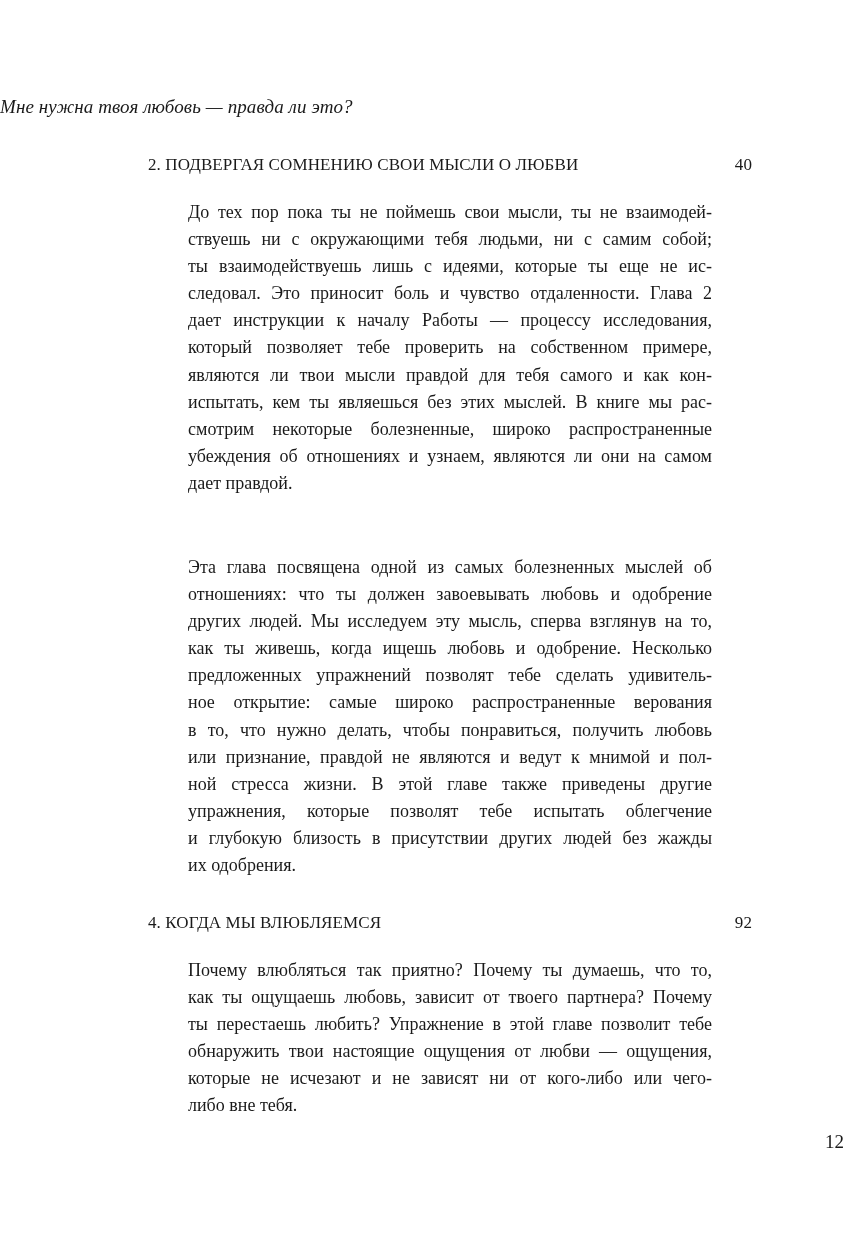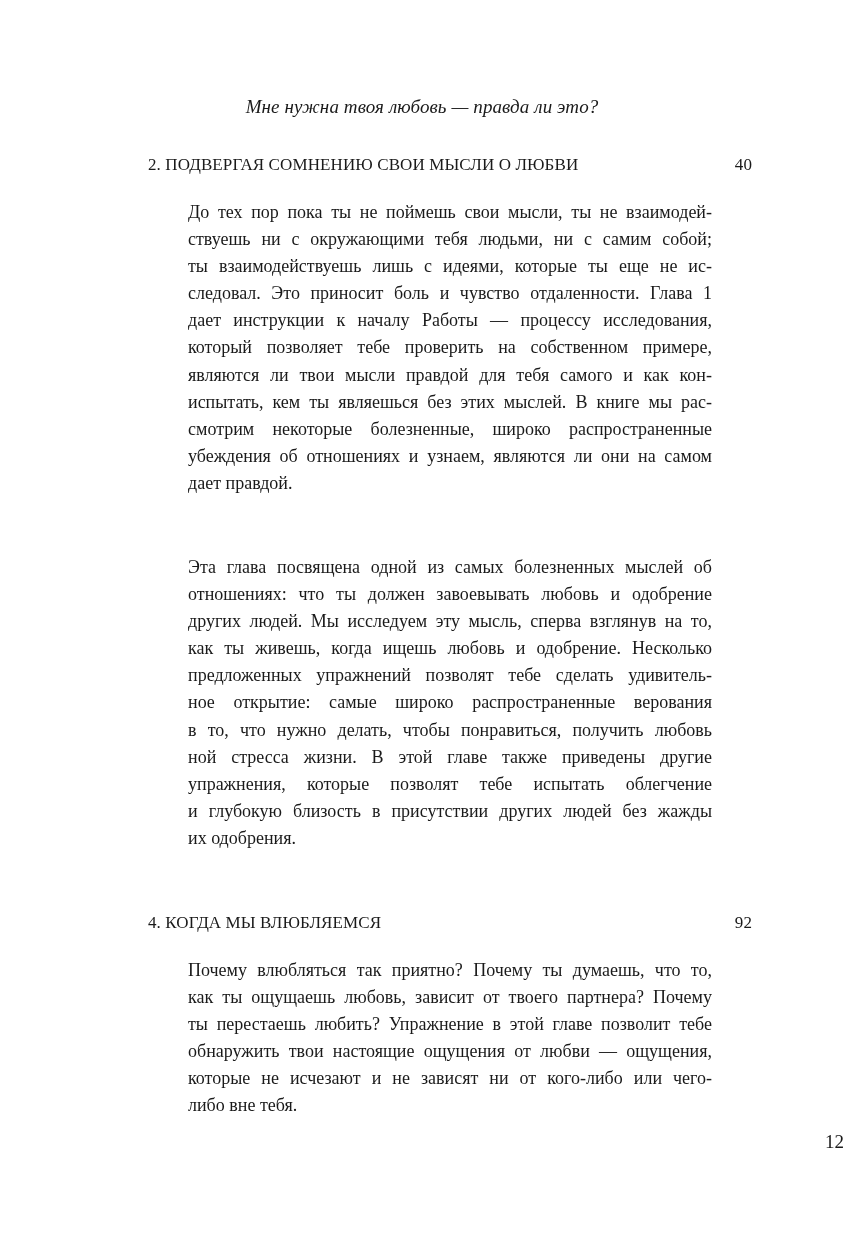--- a/index.html
+++ b/index.html
@@ -1,21 +1,21 @@
 <!DOCTYPE html>
 <html><head>
 <meta charset="utf-8">
 <style>
   html, body { margin: 0; padding: 0; background: #ffffff; }
   body {
     width: 844px; height: 1240px; position: relative; overflow: hidden;
     font-family: "Liberation Serif", "DejaVu Serif", serif; color: #1a1a1a;
   }
   .running-head {
-    position: absolute; top: 96px; left: 0; width: 844px; text-align: center;
+    position: absolute; top: 96px; left: 0; width: 844px; 
     font-style: italic; font-size: 19px; letter-spacing: 0.1px;
   }
   .entry { position: absolute; left: 148px; width: 604px; }
   .entry-head {
     display: flex; justify-content: space-between; align-items: baseline;
     font-size: 17px; letter-spacing: 0.1px; height: 26px;
   }
   .entry-title { text-transform: none; }
   .entry-page { text-align: right; }
   .entry-desc {
@@ -40,40 +40,41 @@
 
 <div class="entry" id="e2">
   <div class="entry-head">
     <span class="entry-title">2. ПОДВЕРГАЯ СОМНЕНИЮ СВОИ МЫСЛИ О ЛЮБВИ</span>
     <span class="entry-page">40</span>
   </div>
   <div class="entry-desc">
     <span class="ln">До тех пор пока ты не поймешь свои мысли, ты не взаимодей-</span>
     <span class="ln">ствуешь ни с окружающими тебя людьми, ни с самим собой;</span>
     <span class="ln">ты взаимодействуешь лишь с идеями, которые ты еще не ис-</span>
-    <span class="ln">следовал. Это приносит боль и чувство отдаленности. Глава 1</span>
+    <span class="ln">следовал. Это приносит боль и чувство отдаленности. Глава 2</span>
     <span class="ln">дает инструкции к началу Работы — процессу исследования,</span>
     <span class="ln">который позволяет тебе проверить на собственном примере,</span>
     <span class="ln">являются ли твои мысли правдой для тебя самого и как кон-</span>
     <span class="ln">испытать, кем ты являешься без этих мыслей. В книге мы рас-</span>
     <span class="ln">смотрим некоторые болезненные, широко распространенные</span>
     <span class="ln">убеждения об отношениях и узнаем, являются ли они на самом</span>
     <span class="ln last">дает правдой.</span>
   </div>
 </div>
 
 <div class="entry" id="e3">
   <div class="entry-desc">
     <span class="ln">Эта глава посвящена одной из самых болезненных мыслей об</span>
     <span class="ln">отношениях: что ты должен завоевывать любовь и одобрение</span>
     <span class="ln">других людей. Мы исследуем эту мысль, сперва взглянув на то,</span>
     <span class="ln">как ты живешь, когда ищешь любовь и одобрение. Несколько</span>
     <span class="ln">предложенных упражнений позволят тебе сделать удивитель-</span>
     <span class="ln">ное открытие: самые широко распространенные верования</span>
     <span class="ln">в то, что нужно делать, чтобы понравиться, получить любовь</span>
+    <span class="ln">или признание, правдой не являются и ведут к мнимой и пол-</span>
     <span class="ln">ной стресса жизни. В этой главе также приведены другие</span>
     <span class="ln">упражнения, которые позволят тебе испытать облегчение</span>
     <span class="ln">и глубокую близость в присутствии других людей без жажды</span>
     <span class="ln last">их одобрения.</span>
   </div>
 </div>
 
 <div class="entry" id="e4">
   <div class="entry-head">
     <span class="entry-title">4. КОГДА МЫ ВЛЮБЛЯЕМСЯ</span>

